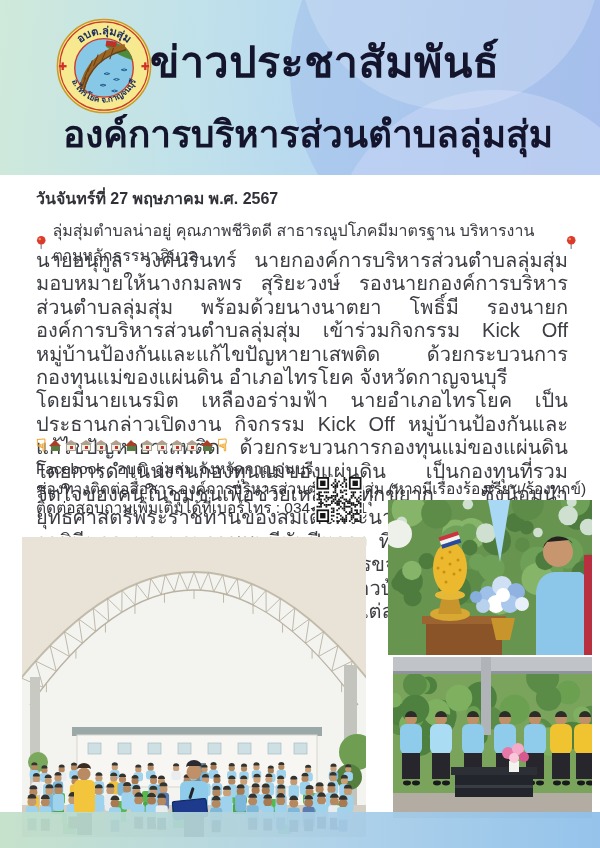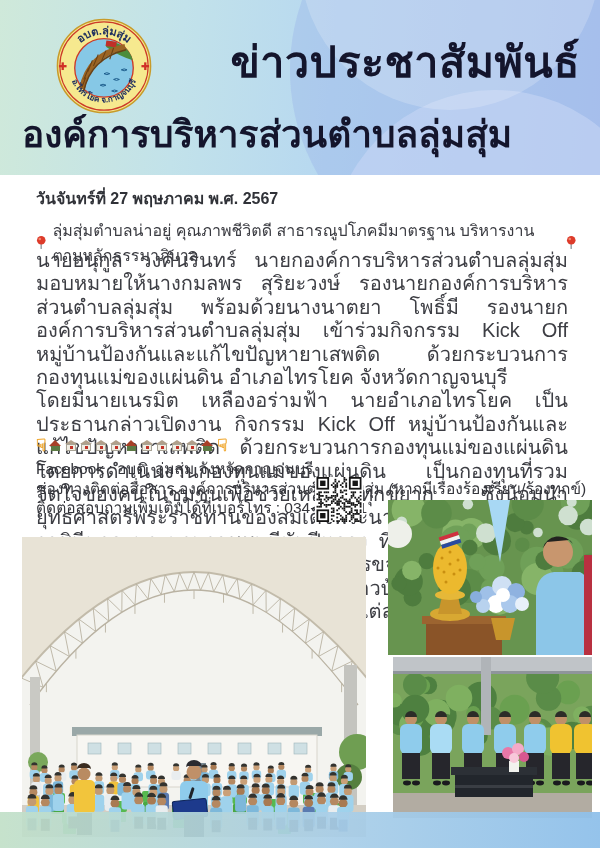--- a/index.html
+++ b/index.html
@@ -7,23 +7,23 @@
         font-family:"Liberation Sans",sans-serif;color:#35363c;}
 
   
   .header{position:absolute;left:0;top:0;width:600px;height:175px;overflow:hidden;
           background:linear-gradient(95deg,#cfe9da 0%,#c2e2ea 30%,#b7d8f0 55%,#afc7ee 100%);}
   .hdr-shape{position:absolute;border-radius:50%;}
   .hdr-s1{right:-110px;top:-140px;width:420px;height:420px;background:rgba(148,176,232,0.35);}
   .hdr-s2{right:-60px;top:90px;width:330px;height:330px;background:rgba(198,214,245,0.6);}
   .hdr-s3{left:300px;top:-190px;width:300px;height:300px;background:rgba(255,255,255,0.20);}
   .logo{position:absolute;left:56px;top:18px;width:96px;height:96px;}
-  .title1{position:absolute;left:150px;top:28px;width:430px;text-align:right;
+  .title1{position:absolute;left:150px;top:28px;width:430px;text-align:left;
           font-size:43px;font-weight:700;color:#14152c;letter-spacing:0.5px;}
-  .title2{position:absolute;left:22px;top:104px;width:572px;
+  .title2{position:absolute;left:22px;top:104px;width:572px;text-align:center;
           font-size:37px;font-weight:700;color:#14152c;}
 
   
   .date-line{position:absolute;left:36px;top:186px;font-size:16px;font-weight:600;color:#303238;text-align:center;}
   .slogan-row{position:absolute;left:36px;top:218px;width:540px;display:flex;align-items:center;gap:6px;
               font-size:16px;color:#3a3b41;}
   .body-text{position:absolute;left:36px;top:249px;width:532px;font-size:20px;line-height:23.4px;
              color:#3d3e44;text-align:justify;}
   .body-text p{margin:0;}
 

